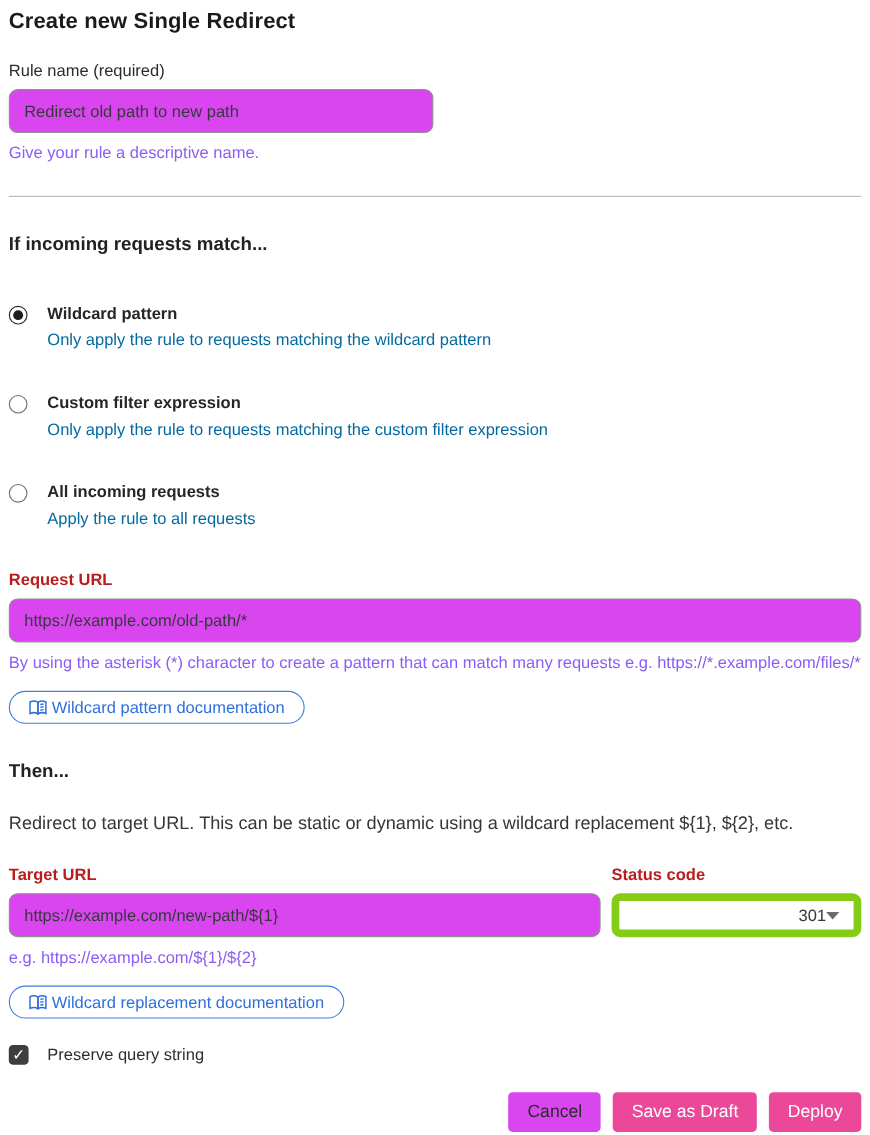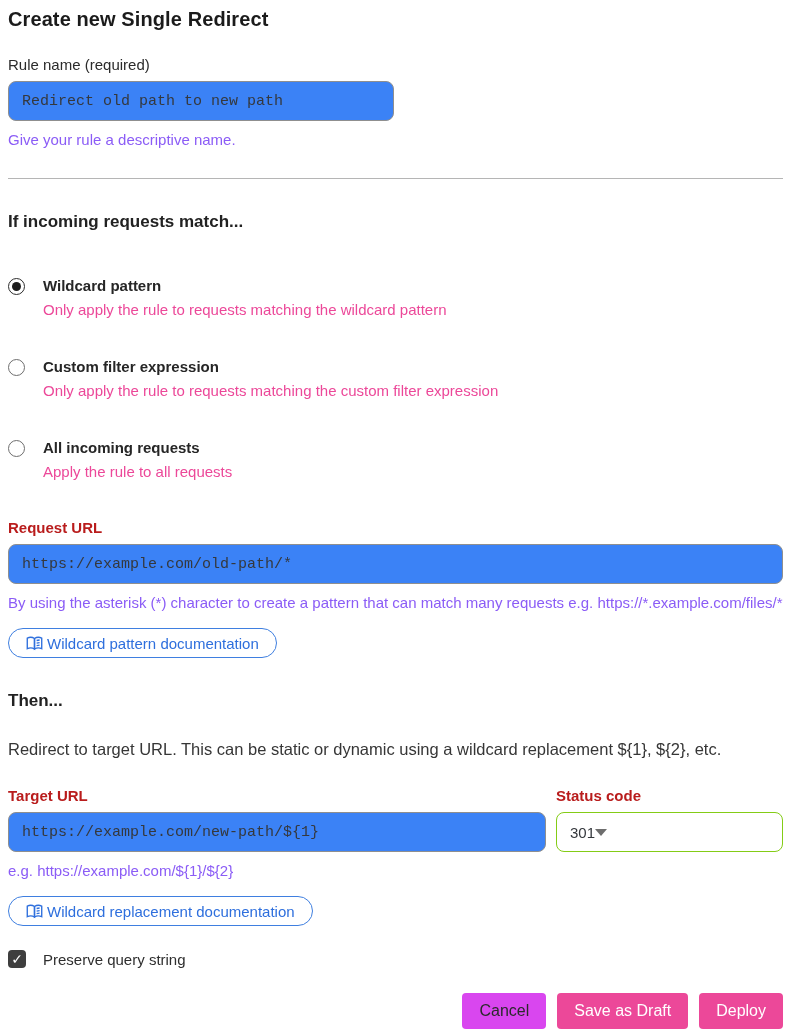--- a/index.html
+++ b/index.html
@@ -28,27 +28,27 @@
     margin-top: 25px;
   }
   .field-label.bold { font-weight: 700; color: #b91c1c; }
 
   input.text-input {
     display: block;
     width: 386px;
     height: 40px;
     margin-top: 8px;
     padding: 0 13px;
-    font-family: Liberation Mono, monospace;
+    font-family: Liberation Sans, sans-serif;
     font-size: 15px;
     color: #35383d;
     border: 1px solid #8f8f8f;
     border-radius: 8px;
     outline: none;
-    background: #3b82f6;
+    background: #d946ef;
   }
   input.text-input.full { width: 100%; }
 
   .helper {
     font-size: 15px;
     color: #8b5cf6;
     margin-top: 7px;
     line-height: 24px;
   }
 
@@ -93,21 +93,21 @@
   }
   .radio-texts { margin-left: 18px; }
   .radio-label {
     font-size: 15px;
     font-weight: 700;
     color: #262626;
     line-height: 19px;
   }
   .radio-desc {
     font-size: 15px;
-    color: #ec4899;
+    color: #0369a1;
     margin-top: 5px;
     line-height: 20px;
   }
 
   .doc-button {
     display: inline-flex;
     align-items: center;
     gap: 4px;
     margin-top: 13px;
     height: 30px;
@@ -133,25 +133,25 @@
     display: flex;
     gap: 10px;
     align-items: flex-start;
   }
   .target-col { flex: 1 1 auto; }
   .status-col { flex: 0 0 227px; }
 
   .select-box {
     display: flex;
     align-items: center;
-    justify-content: flex-start;
+    justify-content: flex-end;
     height: 40px;
     margin-top: 8px;
     padding: 0 13px;
-    border: 1px solid #84cc16;
+    border: 7px solid #84cc16;
     border-radius: 8px;
     font-size: 15px;
     color: #35383d;
     background: #fff;
     cursor: pointer;
   }
   .select-caret {
     width: 0; height: 0;
     border-left: 6px solid transparent;
     border-right: 6px solid transparent;

